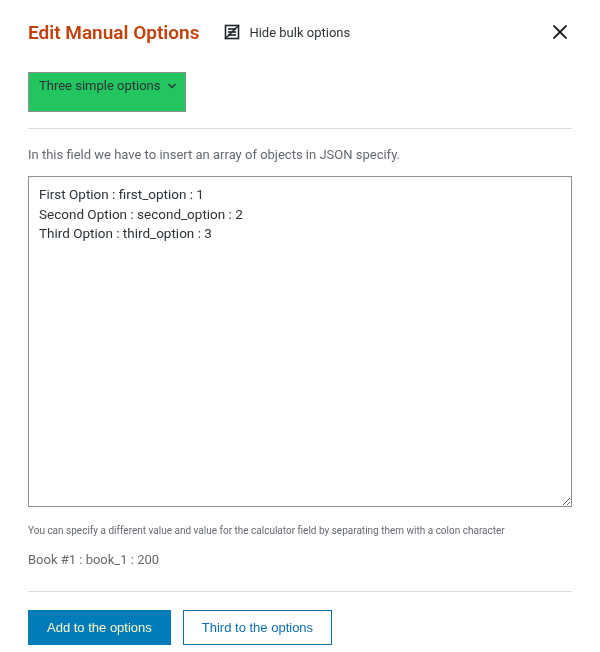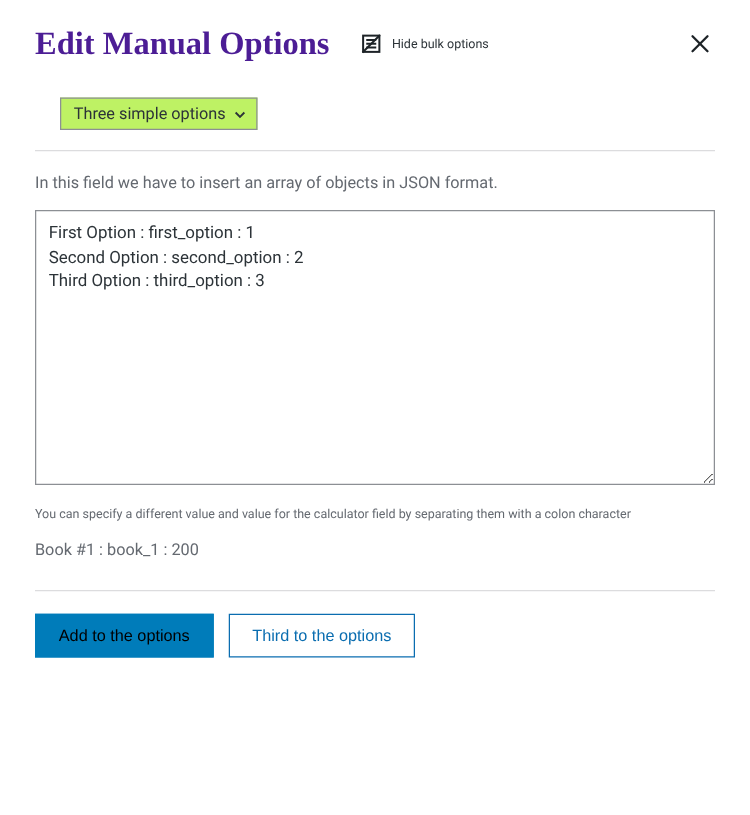--- a/index.html
+++ b/index.html
@@ -15,70 +15,68 @@
       align-items: center;
       justify-content: space-between;
       margin-bottom: 28px;
     }
     .header-left {
       display: flex;
       align-items: center;
       gap: 24px;
     }
     .title {
-      font-size: 26px;
+      font-size: 19px;
       font-weight: 600;
-      color: #4c1d95;
-      font-family: Liberation Serif, serif;
+      color: #c2410c;
     }
     .hide-bulk {
       display: flex;
       align-items: center;
       gap: 8px;
-      font-size: 10px;
+      font-size: 13px;
       color: #2c3338;
       cursor: pointer;
       justify-content: flex-end;
     }
     .hide-bulk svg { display: block; }
     .close-btn {
       cursor: pointer;
       color: #1d2327;
       padding: 2px;
     }
     .close-btn svg { display: block; }
     .dropdown-row {
       margin-bottom: 16px;
     }
     .dropdown {
       display: inline-flex;
       align-items: center;
       gap: 6px;
       border: 1px solid #8c8f94;
-      padding: 5px 8px 4px 10px;
+      padding: 5px 8px 18px 10px;
       font-size: 13px;
-      background: #bef264;
+      background: #22c55e;
       cursor: pointer;
       color: #2c3338;
-      margin-left: 20px;
     }
     .dropdown svg { display: block; flex-shrink: 0; }
     .divider {
       border: none;
       border-top: 1px solid #dcdcde;
       margin: 0 0 18px 0;
     }
     .help-text {
       font-size: 13px;
       color: #646970;
       margin-bottom: 14px;
     }
     .textarea {
       width: 100%;
-      height: 220px;
+      height: 331px;
       border: 1px solid #8c8f94;
       padding: 8px 10px;
       font-family: inherit;
       font-size: 13.5px;
       color: #2c3338;
       line-height: 1.45;
       resize: both;
       outline: none;
     }
     .below-text {
@@ -102,21 +100,21 @@
       gap: 12px;
     }
     .btn {
       font-size: 13px;
       padding: 9px 18px;
       cursor: pointer;
       border: 1px solid transparent;
     }
     .btn-primary {
       background: #007cba;
-      color: #000000;
+      color: #fef9c3;
       border-color: #007cba;
     }
     .btn-secondary {
       background: #fff;
       color: #0a6db0;
       border-color: #0a6db0;
     }
   </style>
 </head>
 <body>
@@ -155,21 +153,21 @@
     <span>
       <svg width="10" height="10" viewBox="0 0 10 10" fill="none" stroke="#2c3338" stroke-width="1.5">
         <polyline points="1.5,3 5,6.5 8.5,3"></polyline>
       </svg>
     </span>
   </div>
 </div>
 
 <hr class="divider">
 
-<div class="help-text">In this field we have to insert an array of objects in JSON format.</div>
+<div class="help-text">In this field we have to insert an array of objects in JSON specify.</div>
 
 <textarea class="textarea" style="">First Option : first_option : 1
 Second Option : second_option : 2
 Third Option : third_option : 3</textarea>
 
 <div class="below-text">You can specify a different value and value for the calculator field by separating them with a colon character</div>
 
 <div class="example-text">Book #1 : book_1 : 200</div>
 
 <hr class="divider2">

